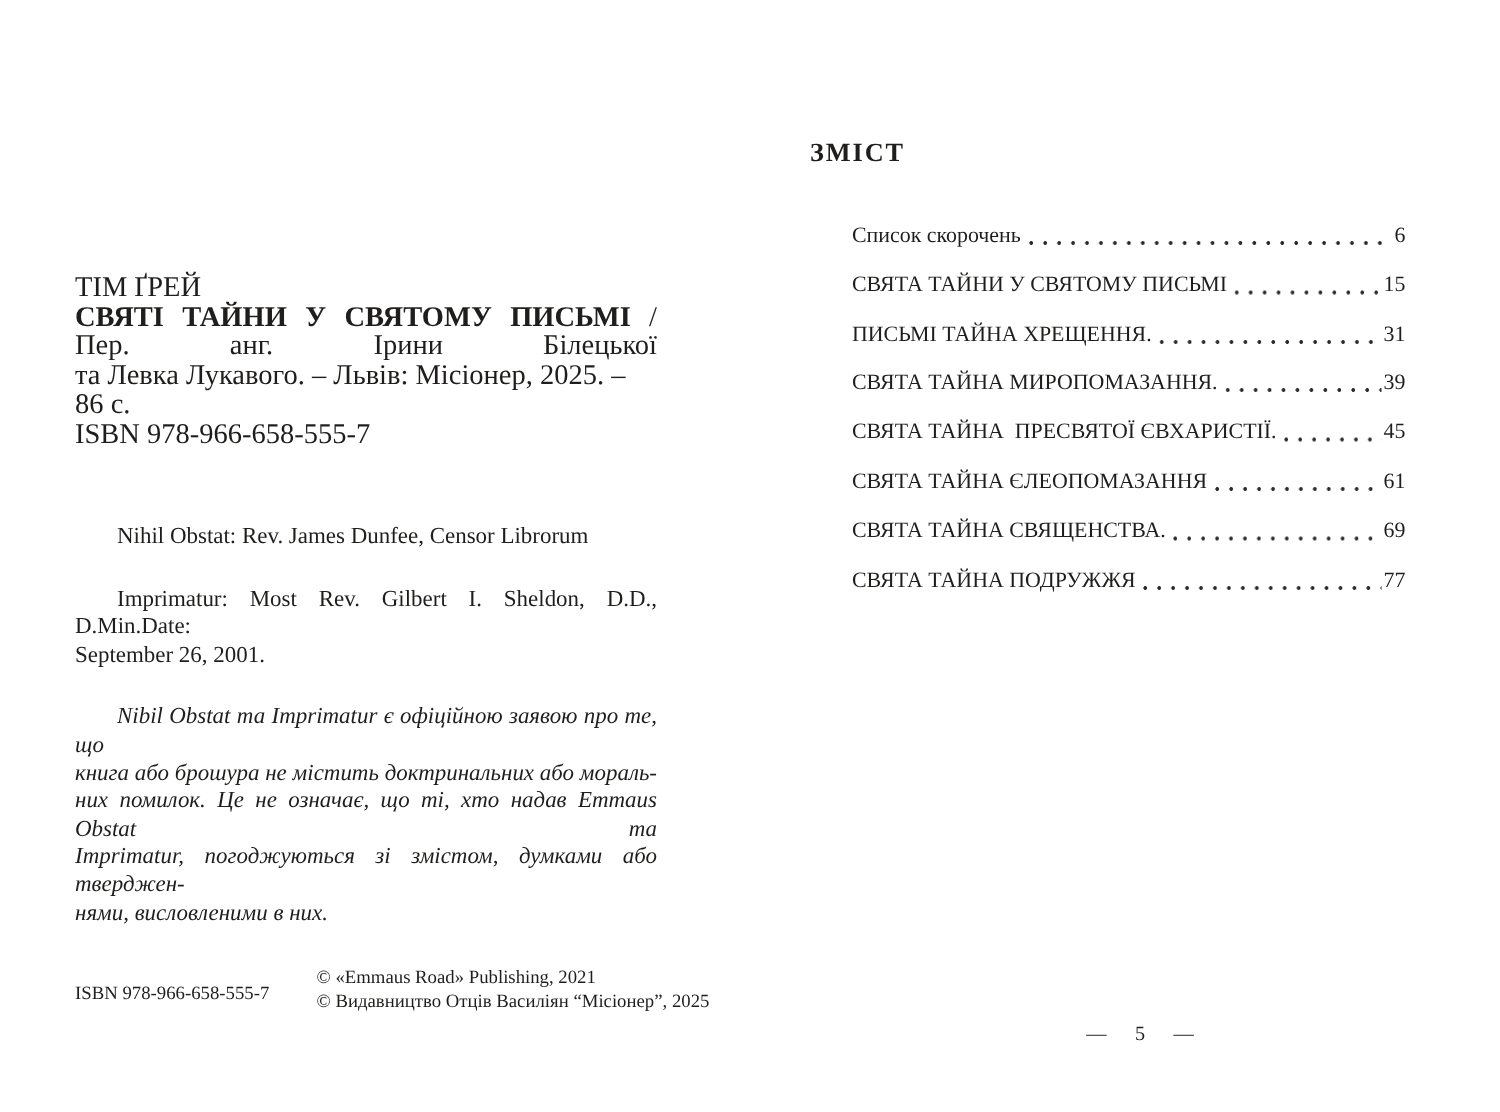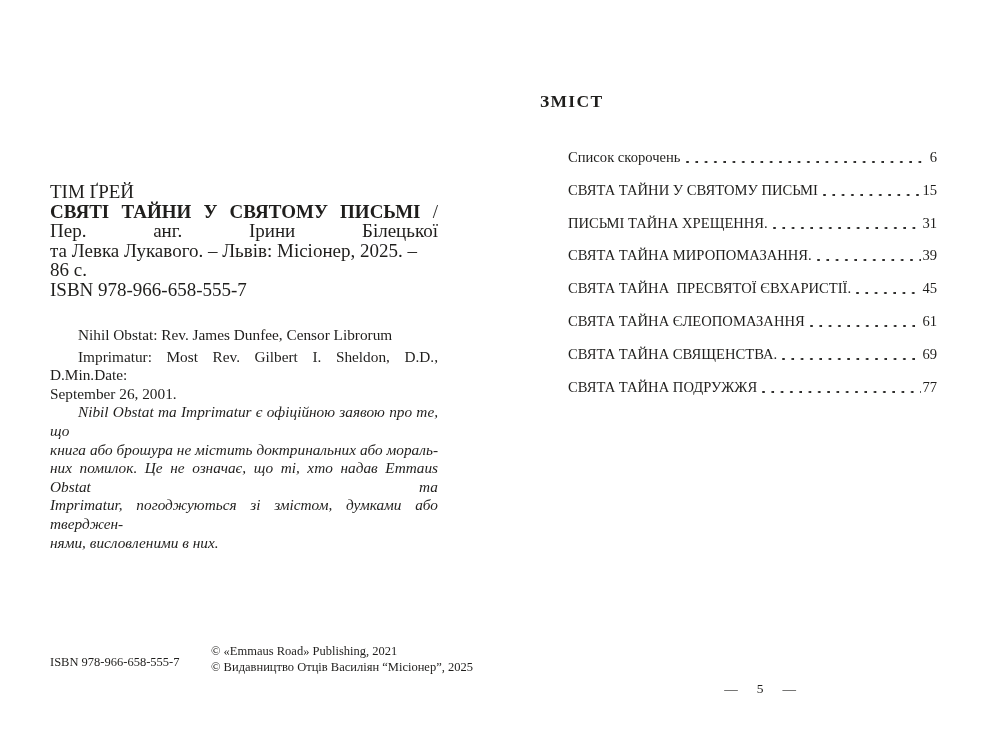--- a/index.html
+++ b/index.html
@@ -24,21 +24,21 @@
   .imprint .bold { font-weight: bold; }
   .jlast { text-align: justify; text-align-last: justify; }
 
   .censor {
     position: absolute;
     left: 50px; top: 326px;
     width: 388px;
     font-size: 15.3px;
     line-height: 18.6px;
   }
-  .indent { text-indent: 28px; }
+  .indent { text-indent: 28px; margin-top: 23px; }
   .censor .para2 { margin-top: 3px; }
   .note-line { font-style: italic; }
 
   .footer-isbn {
     position: absolute;
     left: 50px; top: 655px;
     font-size: 12.5px;
   }
   .footer-copy {
     position: absolute;

